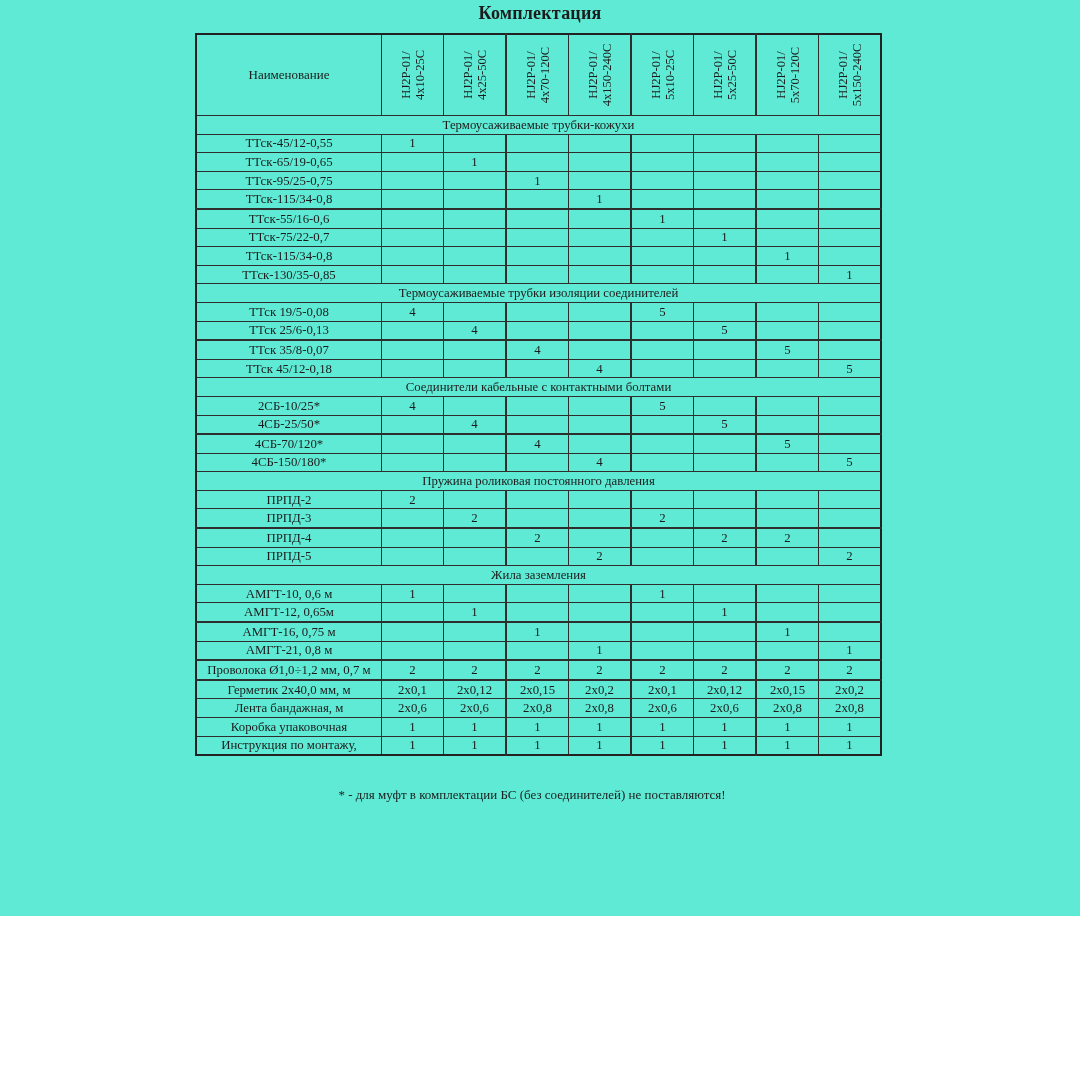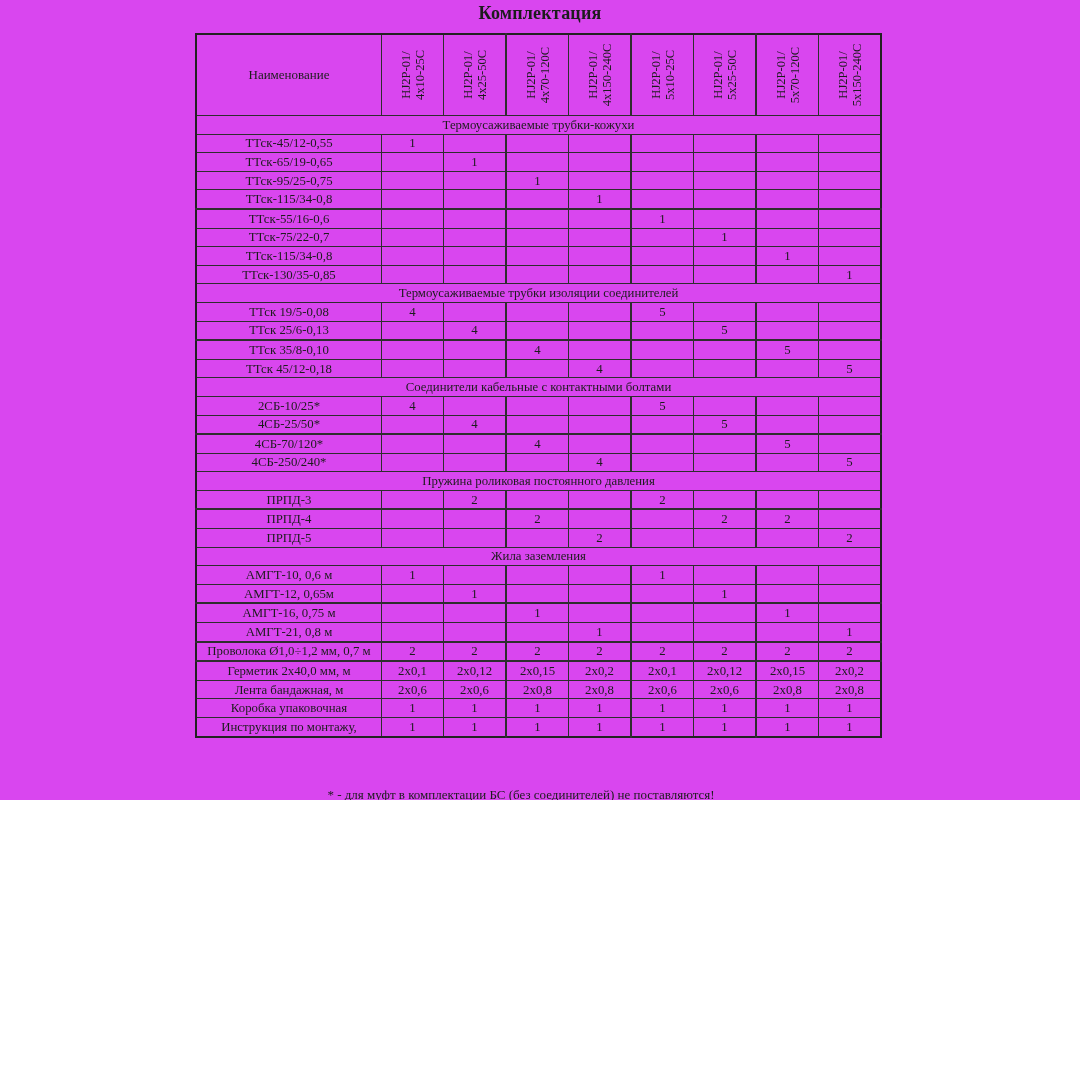--- a/index.html
+++ b/index.html
@@ -1,20 +1,20 @@
 <!DOCTYPE html>
 <html><head>
 <meta charset="utf-8">
 <style>
   html, body { margin: 0; padding: 0; background: #ffffff; }
   .page {
     position: relative;
     width: 1080px;
-    height: 800px;
-    background: #d946ef;
+    height: 916px;
+    background: #5eead4;
     font-family: "Liberation Serif", serif;
     color: #1c1c1c;
     overflow: hidden;
   }
   .title {
     position: absolute;
     top: 3px;
     left: 0;
     width: 100%;
     text-align: center;
@@ -74,21 +74,21 @@
   
   .item-row td:nth-child(4), .item-row td:nth-child(6), .item-row td:nth-child(8),
   #header-row th:nth-child(4), #header-row th:nth-child(6), #header-row th:nth-child(8) {
     border-left-width: 2px;
   }
   
   tr.sep td { border-top-width: 2px; }
   .footnote {
     position: absolute;
     top: 787px;
-    left: 161px;
+    left: 172px;
     width: 720px;
     text-align: center;
     font-size: 13px;
   }
 </style>
 </head>
 <body>
 
 <div class="page">
   <div class="title">Комплектация</div>
@@ -260,21 +260,21 @@
           <td class="val-cell"></td>
           <td class="val-cell">4</td>
           <td class="val-cell"></td>
           <td class="val-cell"></td>
           <td class="val-cell"></td>
           <td class="val-cell">5</td>
           <td class="val-cell"></td>
           <td class="val-cell"></td>
         </tr>
         <tr class="item-row sep">
-          <td class="label-cell">ТТск 35/8-0,10</td>
+          <td class="label-cell">ТТск 35/8-0,07</td>
           <td class="val-cell"></td>
           <td class="val-cell"></td>
           <td class="val-cell">4</td>
           <td class="val-cell"></td>
           <td class="val-cell"></td>
           <td class="val-cell"></td>
           <td class="val-cell">5</td>
           <td class="val-cell"></td>
         </tr>
         <tr class="item-row">
@@ -318,32 +318,43 @@
           <td class="val-cell"></td>
           <td class="val-cell"></td>
           <td class="val-cell">4</td>
           <td class="val-cell"></td>
           <td class="val-cell"></td>
           <td class="val-cell"></td>
           <td class="val-cell">5</td>
           <td class="val-cell"></td>
         </tr>
         <tr class="item-row">
-          <td class="label-cell">4СБ-250/240*</td>
+          <td class="label-cell">4СБ-150/180*</td>
           <td class="val-cell"></td>
           <td class="val-cell"></td>
           <td class="val-cell"></td>
           <td class="val-cell">4</td>
           <td class="val-cell"></td>
           <td class="val-cell"></td>
           <td class="val-cell"></td>
           <td class="val-cell">5</td>
         </tr>
         <tr class="sec-row">
           <td colspan="9" class="sec-cell">Пружина роликовая постоянного давления</td>
+        </tr>
+        <tr class="item-row">
+          <td class="label-cell">ПРПД-2</td>
+          <td class="val-cell">2</td>
+          <td class="val-cell"></td>
+          <td class="val-cell"></td>
+          <td class="val-cell"></td>
+          <td class="val-cell"></td>
+          <td class="val-cell"></td>
+          <td class="val-cell"></td>
+          <td class="val-cell"></td>
         </tr>
         <tr class="item-row">
           <td class="label-cell">ПРПД-3</td>
           <td class="val-cell"></td>
           <td class="val-cell">2</td>
           <td class="val-cell"></td>
           <td class="val-cell"></td>
           <td class="val-cell">2</td>
           <td class="val-cell"></td>
           <td class="val-cell"></td>

